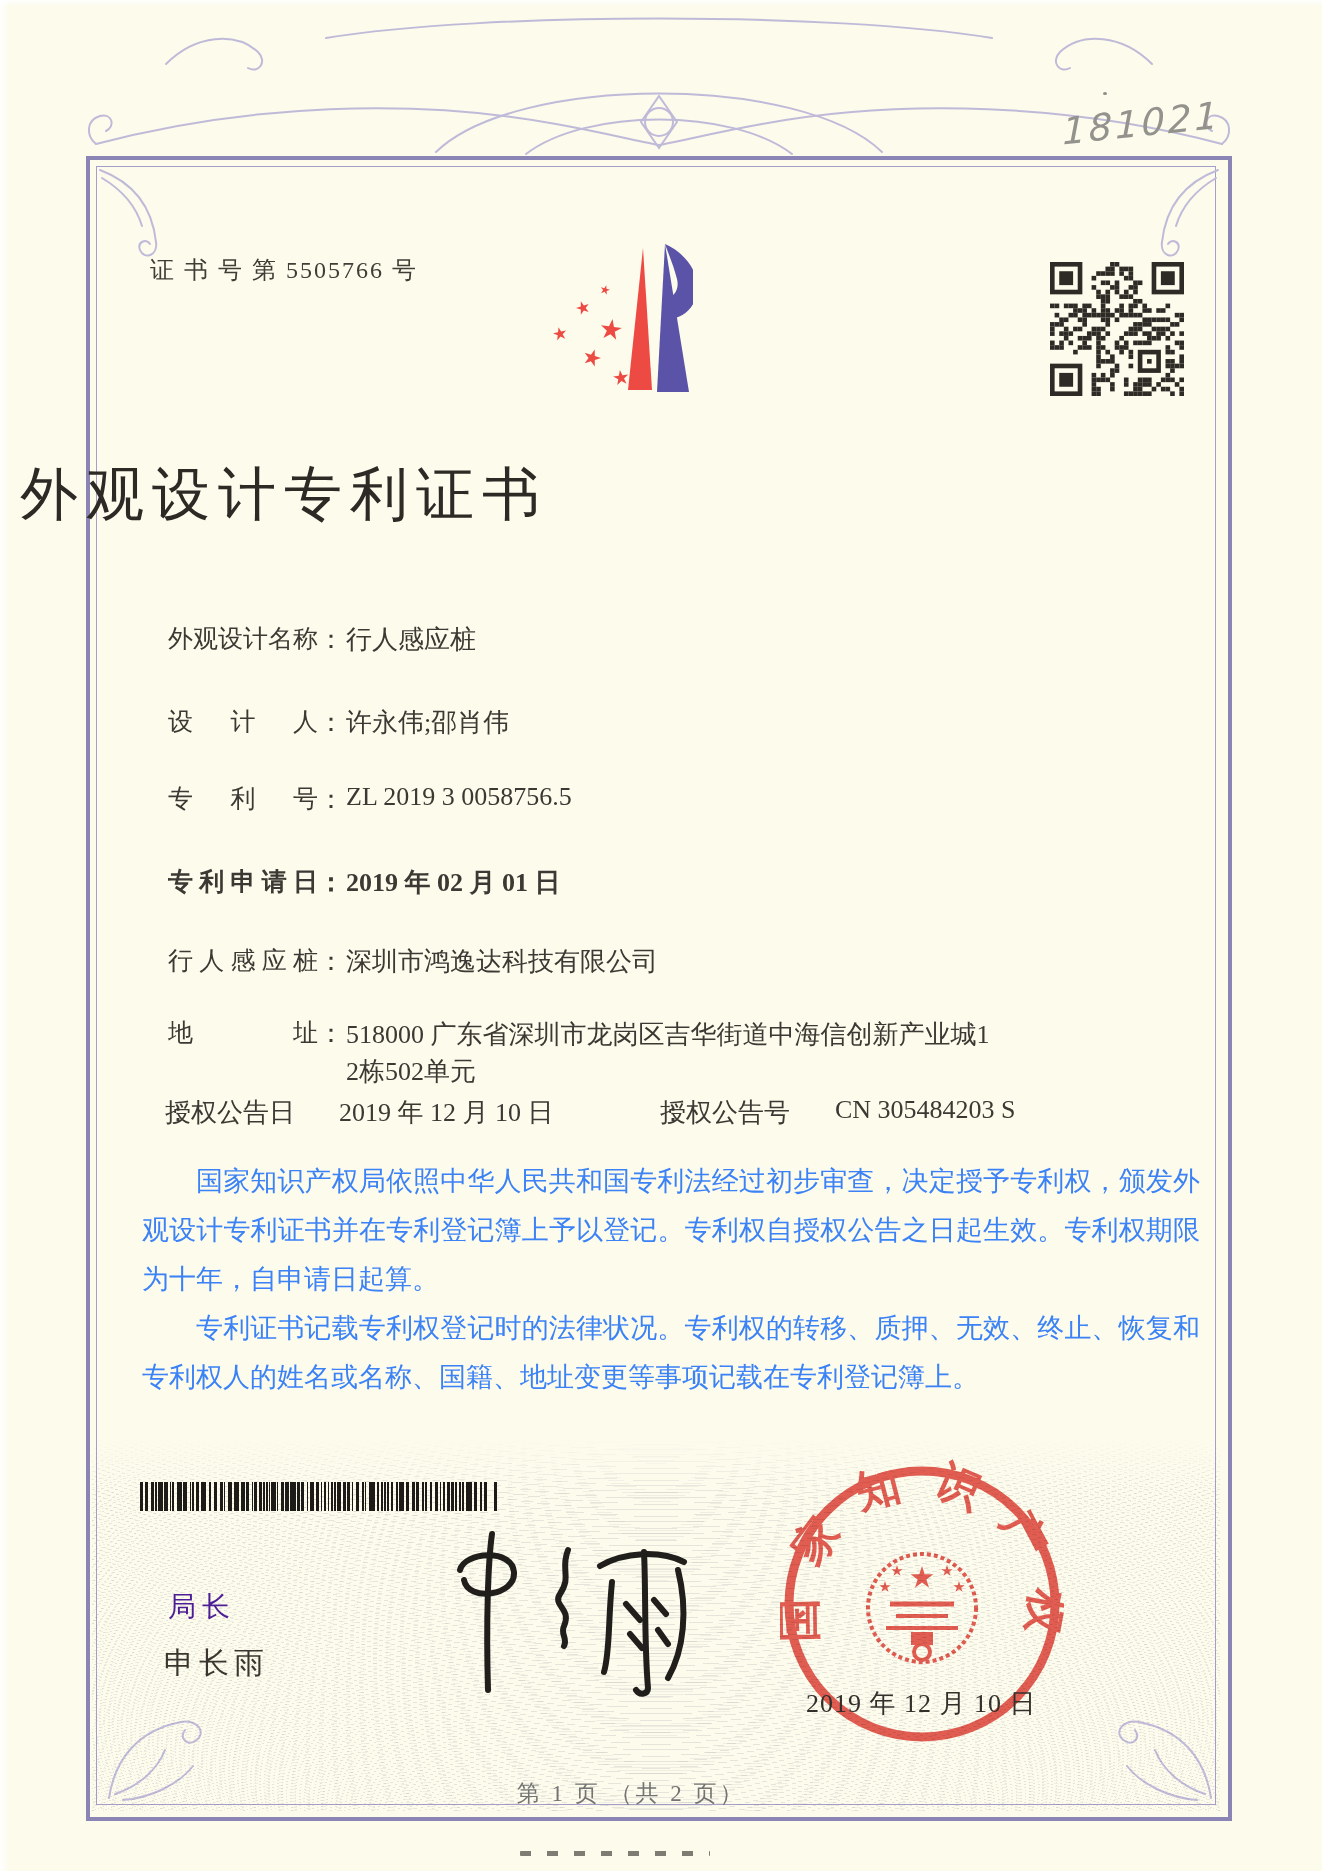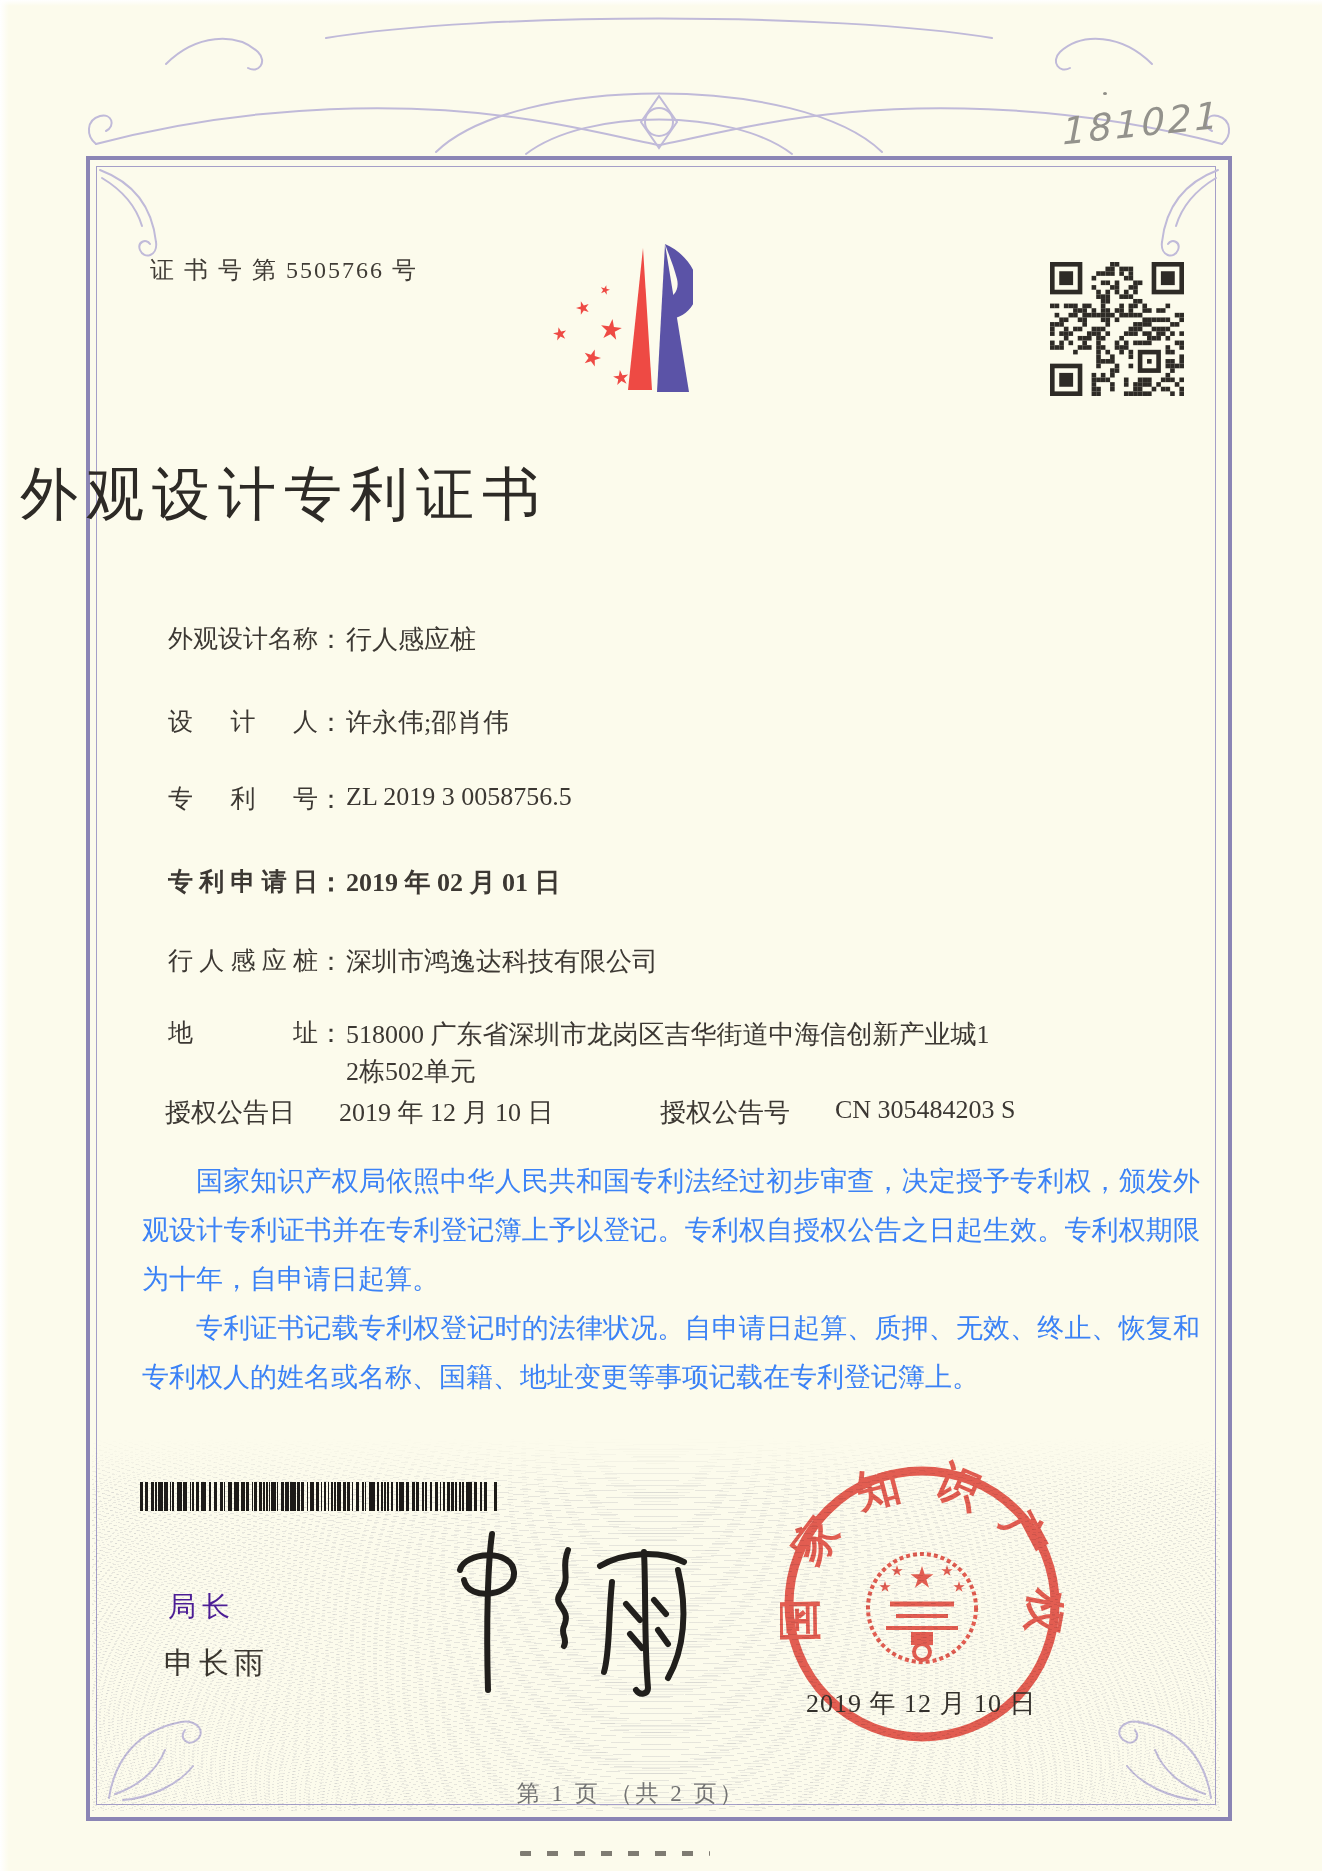--- a/index.html
+++ b/index.html
@@ -435,21 +435,21 @@
     <span class="g-l2">
         <span>授权公告号</span>
         <span>：</span>
       </span>
     <span class="g-v2">CN 305484203 S</span>
   </div>
 
   
   <div class="bodytext">
     <p>国家知识产权局依照中华人民共和国专利法经过初步审查，决定授予专利权，颁发外观设计专利证书并在专利登记簿上予以登记。专利权自授权公告之日起生效。专利权期限为十年，自申请日起算。</p>
-    <p>专利证书记载专利权登记时的法律状况。自申请日起算、质押、无效、终止、恢复和专利权人的姓名或名称、国籍、地址变更等事项记载在专利登记簿上。</p>
+    <p>专利证书记载专利权登记时的法律状况。专利权的转移、质押、无效、终止、恢复和专利权人的姓名或名称、国籍、地址变更等事项记载在专利登记簿上。</p>
   </div>
 
   
   <div class="wavy"></div>
 
   <svg class="barcode" width="360" height="29" viewBox="0 0 360 29">
     <g id="bcg" fill="#1d1b18">
         <rect x="0" y="0" width="3" height="29"></rect>
         <rect x="5" y="0" width="3" height="29"></rect>
         <rect x="11" y="0" width="3" height="29"></rect>

